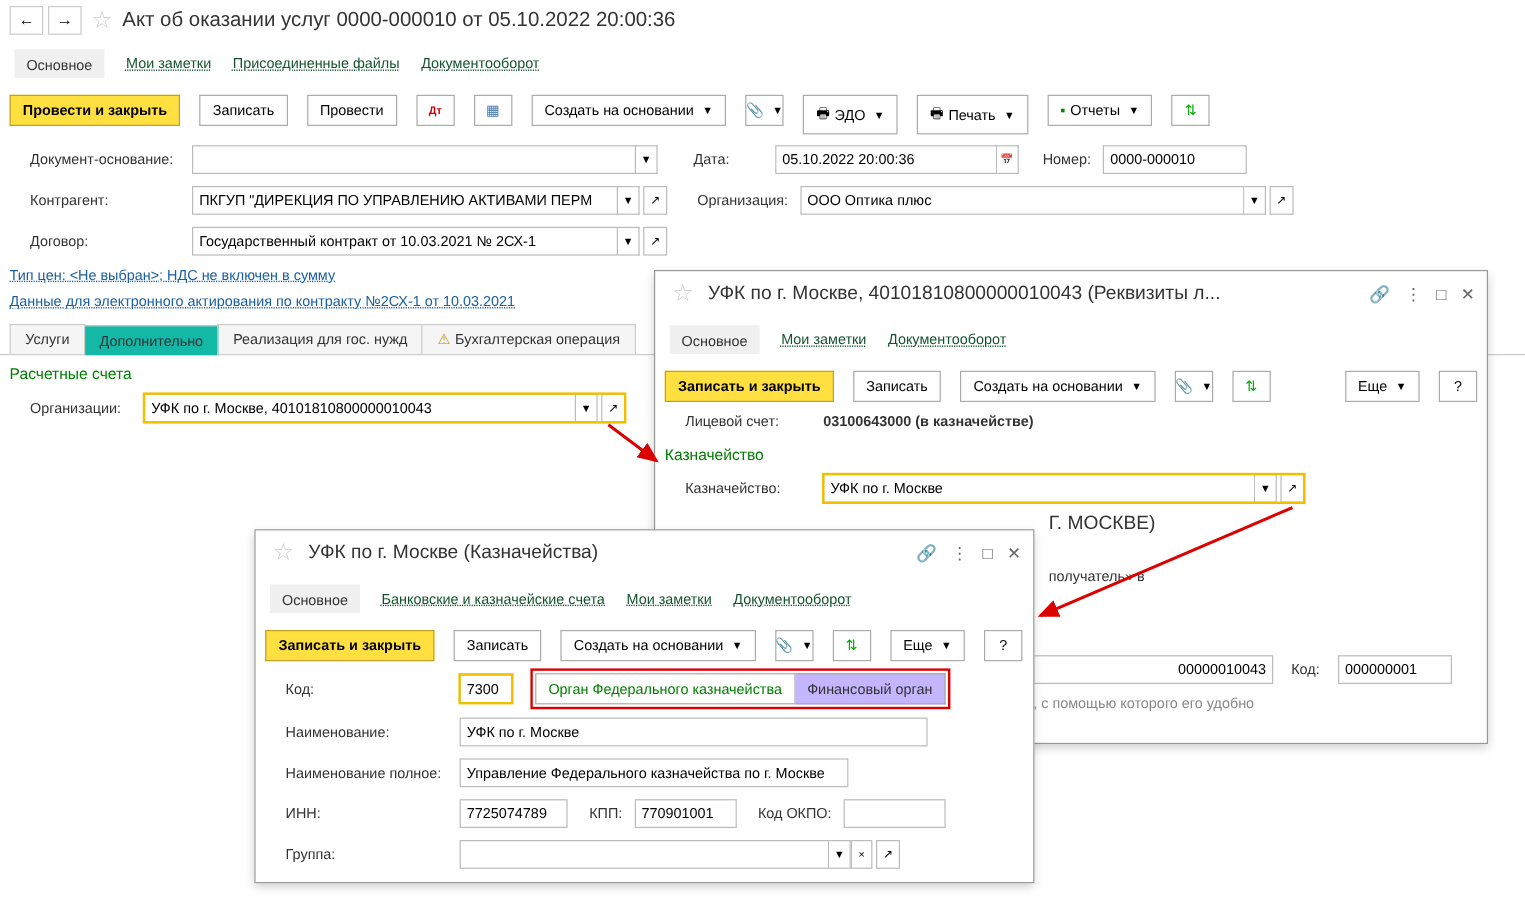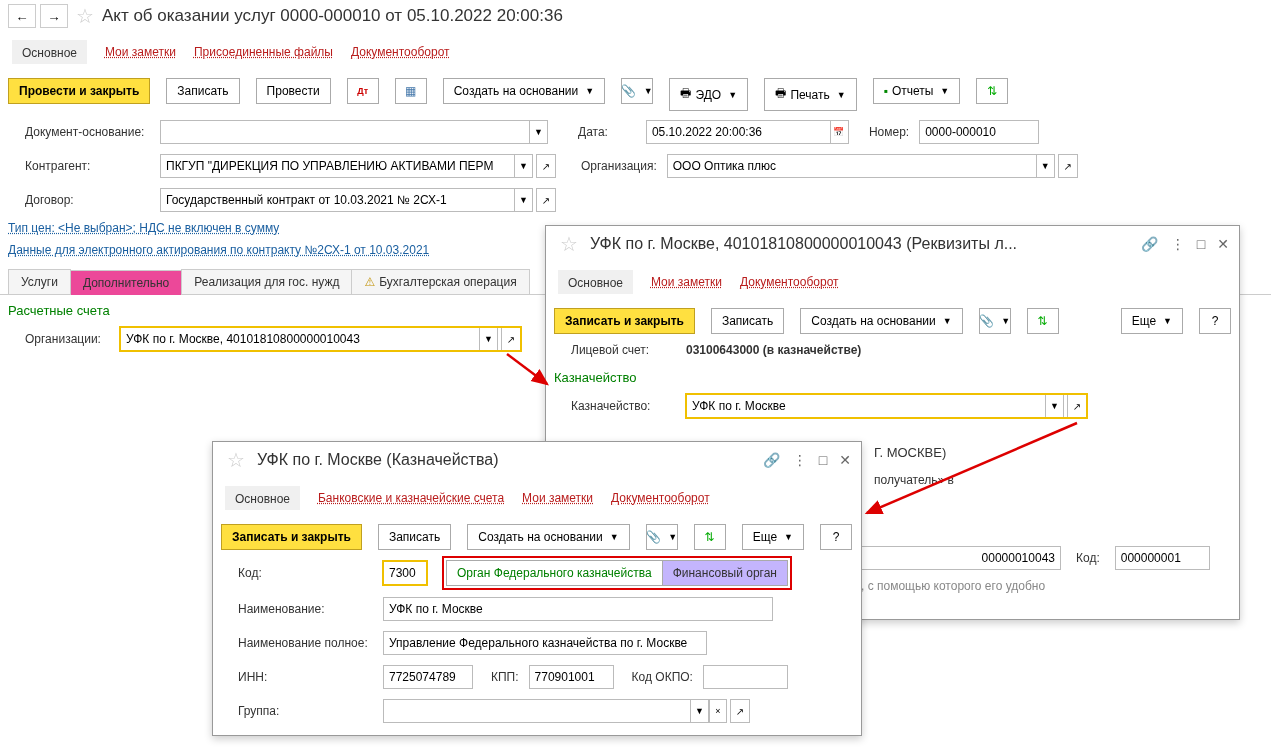--- a/index.html
+++ b/index.html
@@ -3,37 +3,37 @@
 <meta charset="utf-8">
 <style>
 * { box-sizing: border-box; margin: 0; padding: 0; }
 body { font-family: Arial, sans-serif; font-size: 12px; color: #333; background: #fff; position: relative; width: 1271px; height: 750px; overflow: hidden; }
 .top-nav { display: flex; align-items: center; gap: 4px; padding: 4px 8px; }
 .nav-btn { width: 28px; height: 24px; border: 1px solid #ccc; background: #fff; display: flex; align-items: center; justify-content: center; cursor: pointer; }
 .star { color: #ccc; font-size: 20px; margin: 0 4px; }
 .title { font-size: 17px; font-weight: normal; }
 .nav-tabs { display: flex; gap: 18px; padding: 8px 12px 10px; align-items: center; }
 .nav-tab-active { background: #f0f0f0; padding: 4px 10px; border-top: 2px solid transparent; }
-.nav-tab-link { color: #b91c1c; text-decoration: underline dotted; cursor: pointer; }
+.nav-tab-link { color: #14532d; text-decoration: underline dotted; cursor: pointer; }
 .toolbar { display: flex; gap: 16px; padding: 4px 8px; align-items: flex-start; }
 .btn { border: 1px solid #aaa; background: #fff; padding: 5px 10px; cursor: pointer; font-size: 12px; display: flex; align-items: center; gap: 4px; }
 .btn-yellow { background: #ffe040; border-color: #c0a020; font-weight: bold; }
 .btn-icon { width: 32px; height: 26px; padding: 0; justify-content: center; }
 .caret { font-size: 9px; margin-left: 3px; }
 .form-row { display: flex; align-items: center; padding: 5px 25px; gap: 10px; }
 .form-label { width: 125px; font-size: 12px; }
 .input-group { display: flex; }
 .text-input { border: 1px solid #bbb; padding: 3px 5px; font-size: 12px; height: 24px; }
 .drop-btn { width: 18px; height: 24px; border: 1px solid #bbb; border-left: none; background: #fff; display: flex; align-items: center; justify-content: center; font-size: 9px; cursor: pointer; }
 .open-btn { width: 20px; height: 24px; border: 1px solid #bbb; background: #fff; margin-left: 3px; display:flex; align-items:center; justify-content:center; font-size: 10px; cursor:pointer; }
 .link-row { padding: 4px 8px; }
 .link { color: #1a5fa0; text-decoration: underline dotted; cursor: pointer; font-size: 12px; }
 .tabs { display: flex; padding: 8px 8px 0; border-bottom: 1px solid #ccc; }
 .tab { padding: 5px 12px; border: 1px solid #ccc; border-bottom: none; background: #f5f5f5; cursor: pointer; margin-right: -1px; display:flex; align-items:center; gap:4px; }
-.tab.active { background: #ec4899; position: relative; top: 1px; }
+.tab.active { background: #14b8a6; position: relative; top: 1px; }
 .section-title { color: #008000; font-size: 13px; padding: 8px 8px 4px; }
 .hl-yellow { outline: 2px solid #f0c000; outline-offset: -1px; }
 .sub-window { position: absolute; background: #fff; border: 1px solid #999; box-shadow: 0 3px 8px rgba(0,0,0,0.2); }
 .win-header { display: flex; align-items: center; padding: 6px 10px; gap: 8px; }
 .win-title { font-size: 16px; flex: 1; white-space: nowrap; overflow: hidden; text-overflow: ellipsis; }
 .win-icons { display: flex; gap: 12px; color: #666; font-size: 14px; }
 .win-icons span { cursor: pointer; }
 .redbox { outline: 2px solid #d00; outline-offset: 1px; padding: 1px; }
 .toggle-grp { display: inline-flex; }
 .toggle { border: 1px solid #aaa; padding: 5px 10px; cursor: pointer; font-size: 12px; }
@@ -195,21 +195,21 @@
   </div>
   <div class="section-title">Казначейство</div>
   <div class="form-row">
     <span style="width:105px">Казначейство:</span>
     <div class="input-group hl-yellow">
       <input class="text-input" style="width: 360px;" value="УФК по г. Москве">
       <button class="drop-btn">▼</button>
       <button class="open-btn">↗</button>
     </div>
   </div>
-  <div style="position:absolute; left:328px; top:219px; font-size:13px">Г. МОСКВЕ)</div>
+  <div style="position:absolute; left:328px; top:202px; font-size:16px">Г. МОСКВЕ)</div>
   <div style="position:absolute; left:328px; top:247px; font-size:12px">получатель» в</div>
   <div style="position:absolute; left:315px; top:320px; display:flex; align-items:center; gap:15px">
     <input class="text-input" style="width: 200px; text-align: right; padding-right: 5px;" value="00000010043">
     <span>Код:</span>
     <input class="text-input" style="width: 95px;" value="000000001">
   </div>
   <div style="position:absolute; left:315px; top:353px; font-size:12px;color:#888">, с помощью которого его удобно</div>
 </div>
 
 <div class="sub-window" style="left:212px; top:441px; width:650px; height:295px;">

